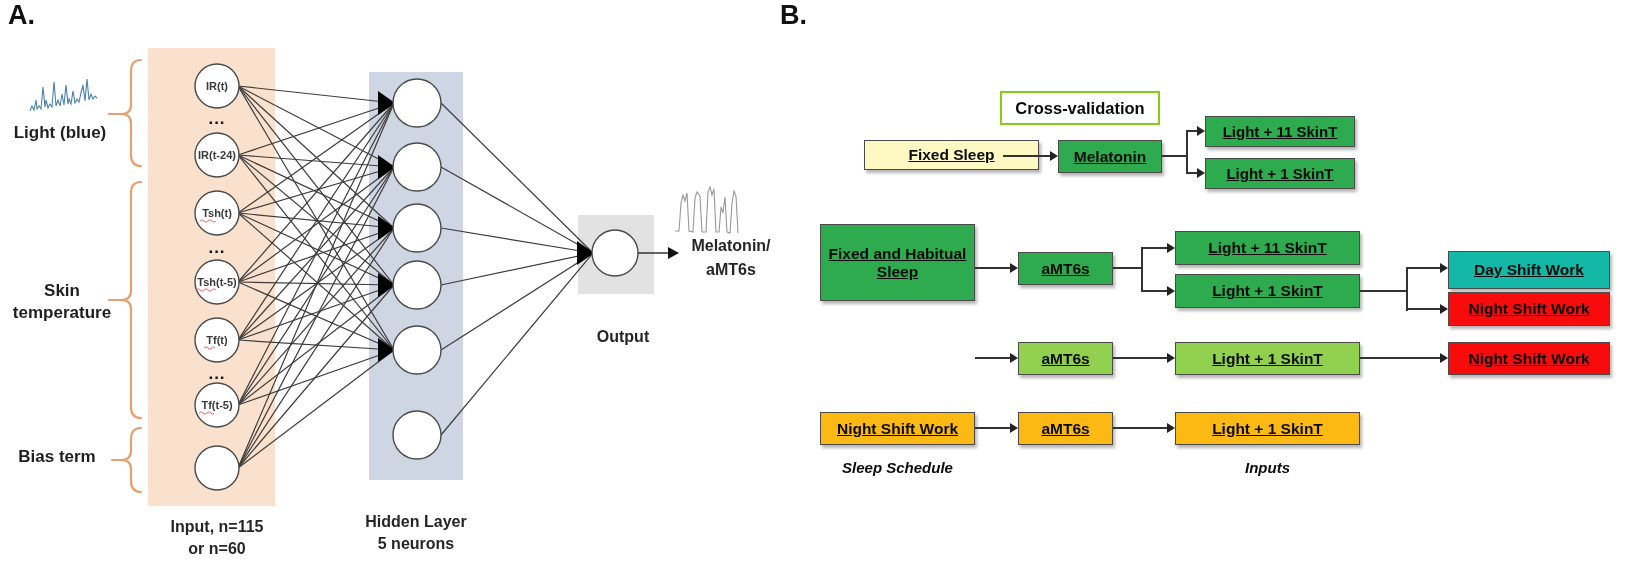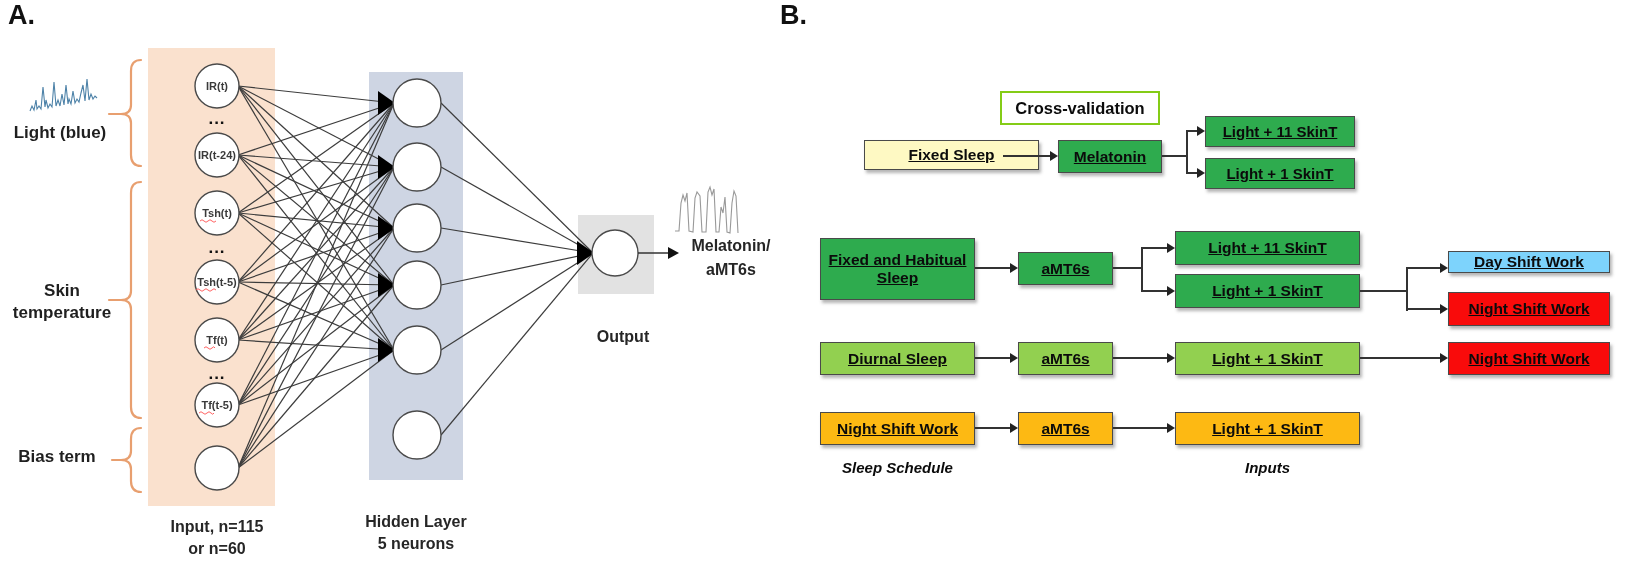--- a/index.html
+++ b/index.html
@@ -167,42 +167,41 @@
   <div class="bbox" style="left: 1205px; top: 158px; width: 150px; height: 31px; font-size: 15px; background: rgb(46, 171, 78);">Light + 1 SkinT</div>
   <div class="hline" style="left:1003px;top:155px;width:47px;"></div>
   <div class="ah" style="left:1050px;top:151px;"></div>
   <div class="hline" style="left:1162px;top:155px;width:26px;"></div>
   <div class="vline" style="left:1186px;top:130px;height:44px;"></div>
   <div class="hline" style="left:1188px;top:130px;width:9px;"></div>
   <div class="ah" style="left:1197px;top:126px;"></div>
   <div class="hline" style="left:1188px;top:172px;width:9px;"></div>
   <div class="ah" style="left:1197px;top:168px;"></div>
 
-  <div class="bbox" style="left: 820px; top: 238px; width: 155px; height: 62px; background: rgb(46, 171, 78);">Fixed and Habitual Sleep</div>
+  <div class="bbox" style="left: 820px; top: 224px; width: 155px; height: 77px; background: rgb(46, 171, 78);">Fixed and Habitual Sleep</div>
   <div class="bbox" style="left: 1018px; top: 252px; width: 95px; height: 33px; background: rgb(46, 171, 78);">aMT6s</div>
   <div class="bbox" style="left: 1175px; top: 231px; width: 185px; height: 34px; background: rgb(46, 171, 78);">Light + 11 SkinT</div>
   <div class="bbox" style="left: 1175px; top: 274px; width: 185px; height: 34px; background: rgb(46, 171, 78);">Light + 1 SkinT</div>
-  <div class="bbox" style="left: 1448px; top: 251px; width: 162px; height: 22px; background: #7dd3fc;">Day Shift Work</div>
+  <div class="bbox" style="left: 1448px; top: 251px; width: 162px; height: 38px; background: #14b8a6;">Day Shift Work</div>
   <div class="bbox" style="left: 1448px; top: 292px; width: 162px; height: 34px; background: rgb(249, 11, 11);">Night Shift Work</div>
   <div class="hline" style="left:975px;top:267px;width:35px;"></div>
   <div class="ah" style="left:1010px;top:263px;"></div>
   <div class="hline" style="left:1113px;top:267px;width:30px;"></div>
   <div class="vline" style="left:1141px;top:247px;height:45px;"></div>
   <div class="hline" style="left:1143px;top:247px;width:24px;"></div>
   <div class="ah" style="left:1167px;top:243px;"></div>
   <div class="hline" style="left:1143px;top:290px;width:24px;"></div>
   <div class="ah" style="left:1167px;top:286px;"></div>
   <div class="hline" style="left:1360px;top:290px;width:48px;"></div>
   <div class="vline" style="left:1406px;top:267px;height:44px;"></div>
   <div class="hline" style="left:1408px;top:267px;width:32px;"></div>
   <div class="ah" style="left:1440px;top:263px;"></div>
   <div class="hline" style="left:1408px;top:308px;width:32px;"></div>
   <div class="ah" style="left:1440px;top:304px;"></div>
 
-  <div class="bbox" style="left: 820px; top: 342px; width: 155px; height: 33px; background: rgb(146, 208, 80);">Diurnal Sleep</div>
   <div class="bbox" style="left: 1018px; top: 342px; width: 95px; height: 33px; background: rgb(146, 208, 80);">aMT6s</div>
   <div class="bbox" style="left: 1175px; top: 342px; width: 185px; height: 33px; background: rgb(146, 208, 80);">Light + 1 SkinT</div>
   <div class="bbox" style="left: 1448px; top: 342px; width: 162px; height: 33px; background: rgb(249, 11, 11);">Night Shift Work</div>
   <div class="hline" style="left:975px;top:357px;width:35px;"></div>
   <div class="ah" style="left:1010px;top:353px;"></div>
   <div class="hline" style="left:1113px;top:357px;width:54px;"></div>
   <div class="ah" style="left:1167px;top:353px;"></div>
   <div class="hline" style="left:1360px;top:357px;width:80px;"></div>
   <div class="ah" style="left:1440px;top:353px;"></div>
 

